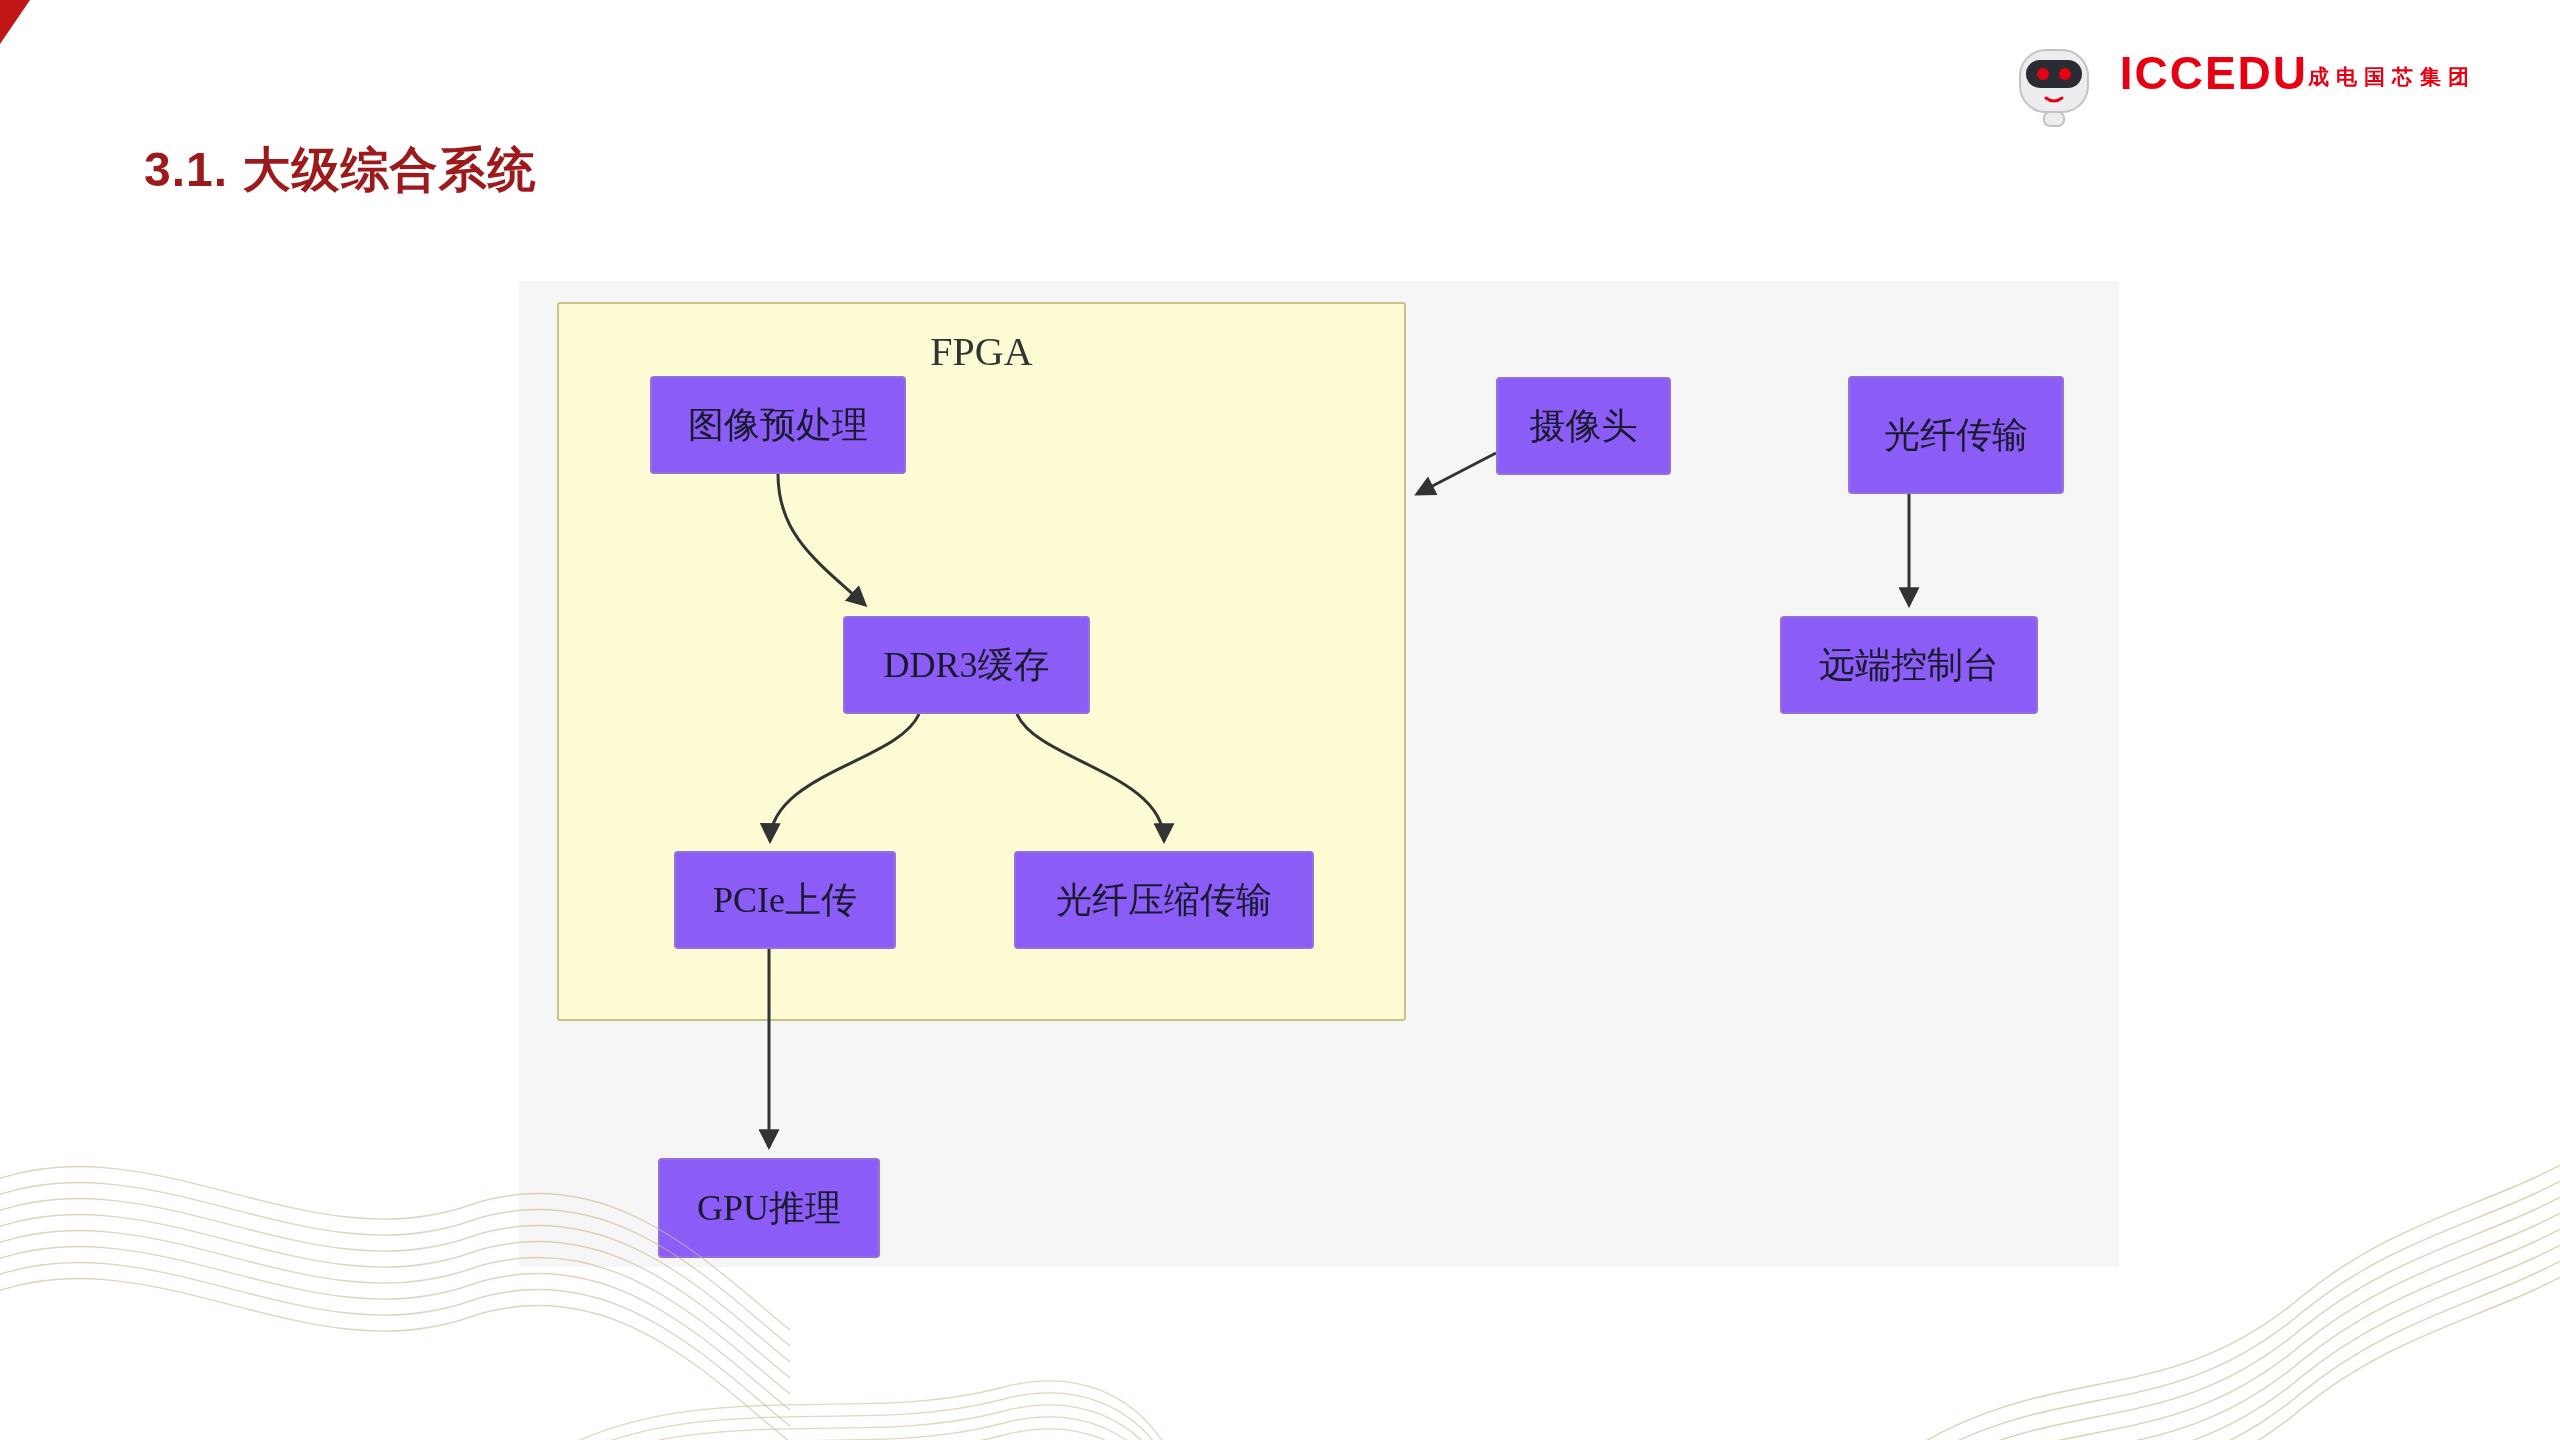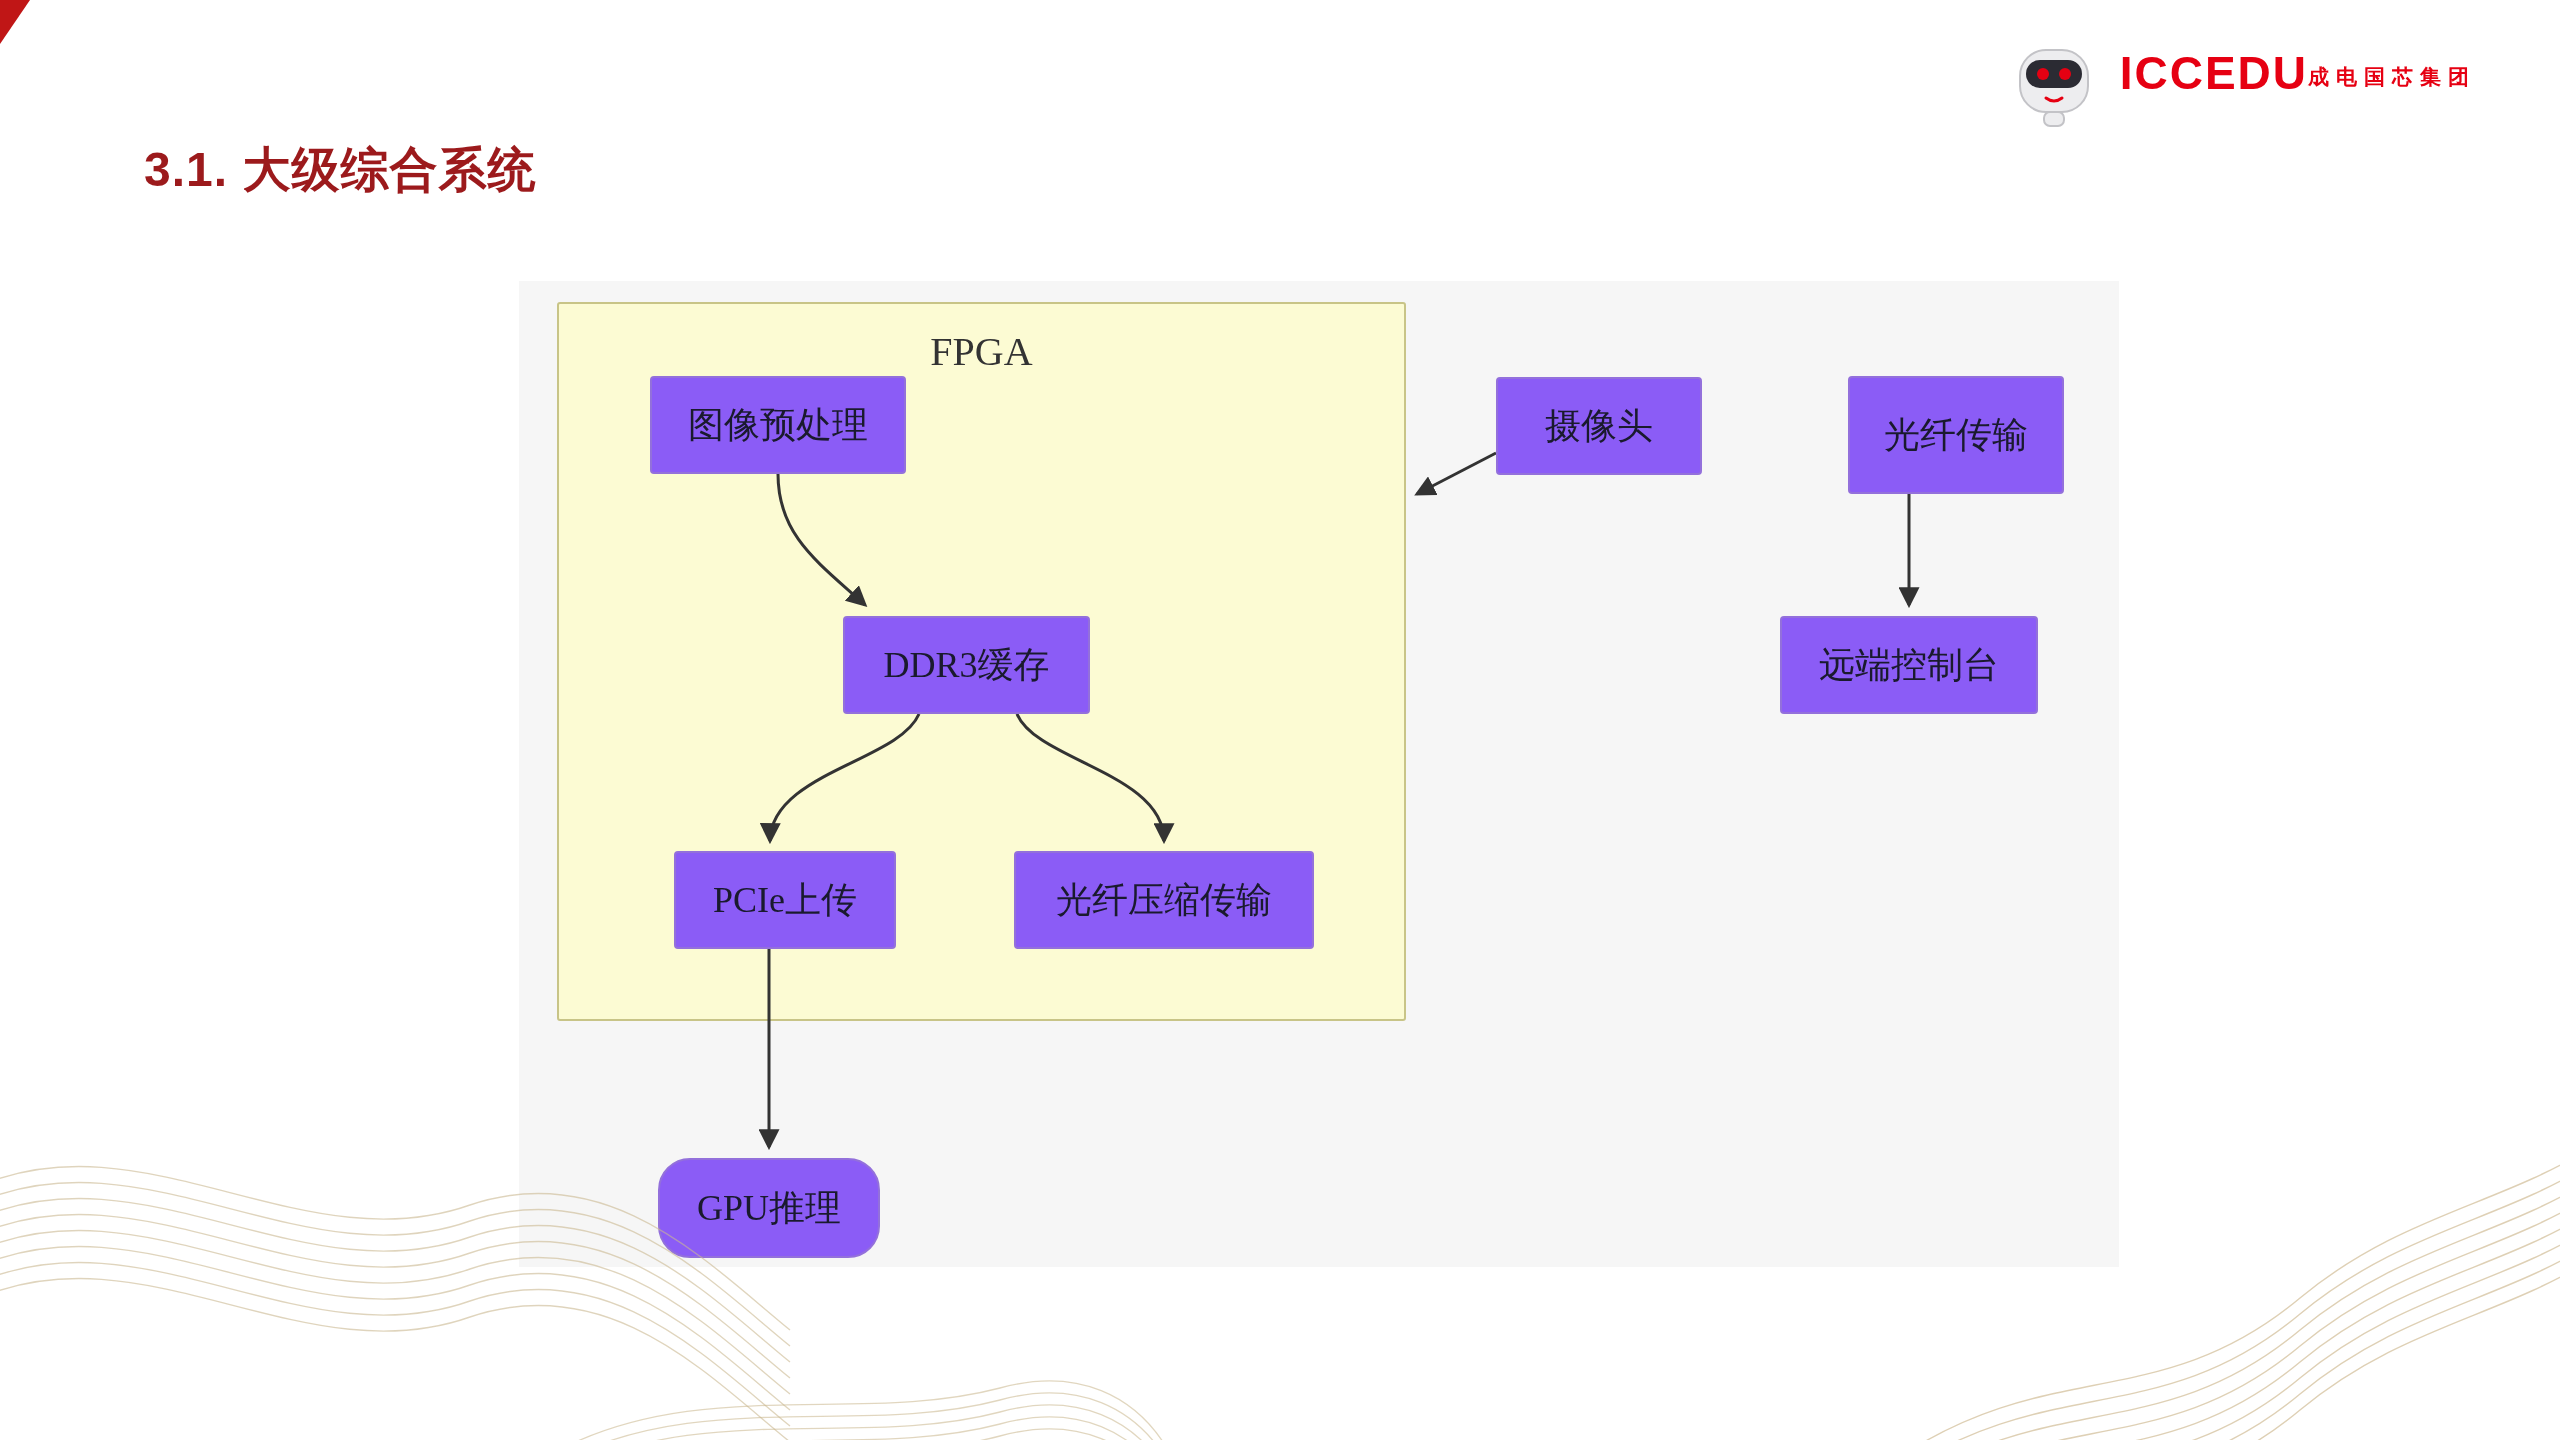--- a/index.html
+++ b/index.html
@@ -35,24 +35,24 @@
     position:absolute;box-sizing:border-box;
     background:#8b5cf6;border:2px solid #9370DB;border-radius:4px;
     display:flex;align-items:center;justify-content:center;
     font-family:"Liberation Serif","DejaVu Serif",serif;
     font-size:36px;color:#1a1a2e;white-space:nowrap;
   }
   .n-preprocess{left:131px;top:95px;width:256px;height:98px;}
   .n-ddr3{left:324px;top:335px;width:247px;height:98px;}
   .n-pcie{left:155px;top:570px;width:222px;height:98px;}
   .n-fibercompress{left:495px;top:570px;width:300px;height:98px;}
-  .n-camera{left:977px;top:96px;width:206px;height:98px;}
+  .n-camera{left:977px;top:96px;width:175px;height:98px;}
   .n-fiberlink{left:1329px;top:95px;width:216px;height:118px;}
   .n-console{left:1261px;top:335px;width:258px;height:98px;}
-  .n-gpu{left:139px;top:877px;width:222px;height:100px;border-radius:32px;}
+  .n-gpu{left:139px;top:877px;width:222px;height:100px;}
   .edge-layer{position:absolute;left:0;top:0;width:1600px;height:986px;pointer-events:none;}
   .waves{position:absolute;left:0;top:0;width:2560px;height:1440px;pointer-events:none;}
 </style>
 </head>
 <body>
 
 <svg class="corner-accent" width="40" height="48">
   <polygon points="0,0 30,0 0,44" fill="#c01616"></polygon>
 </svg>
 

